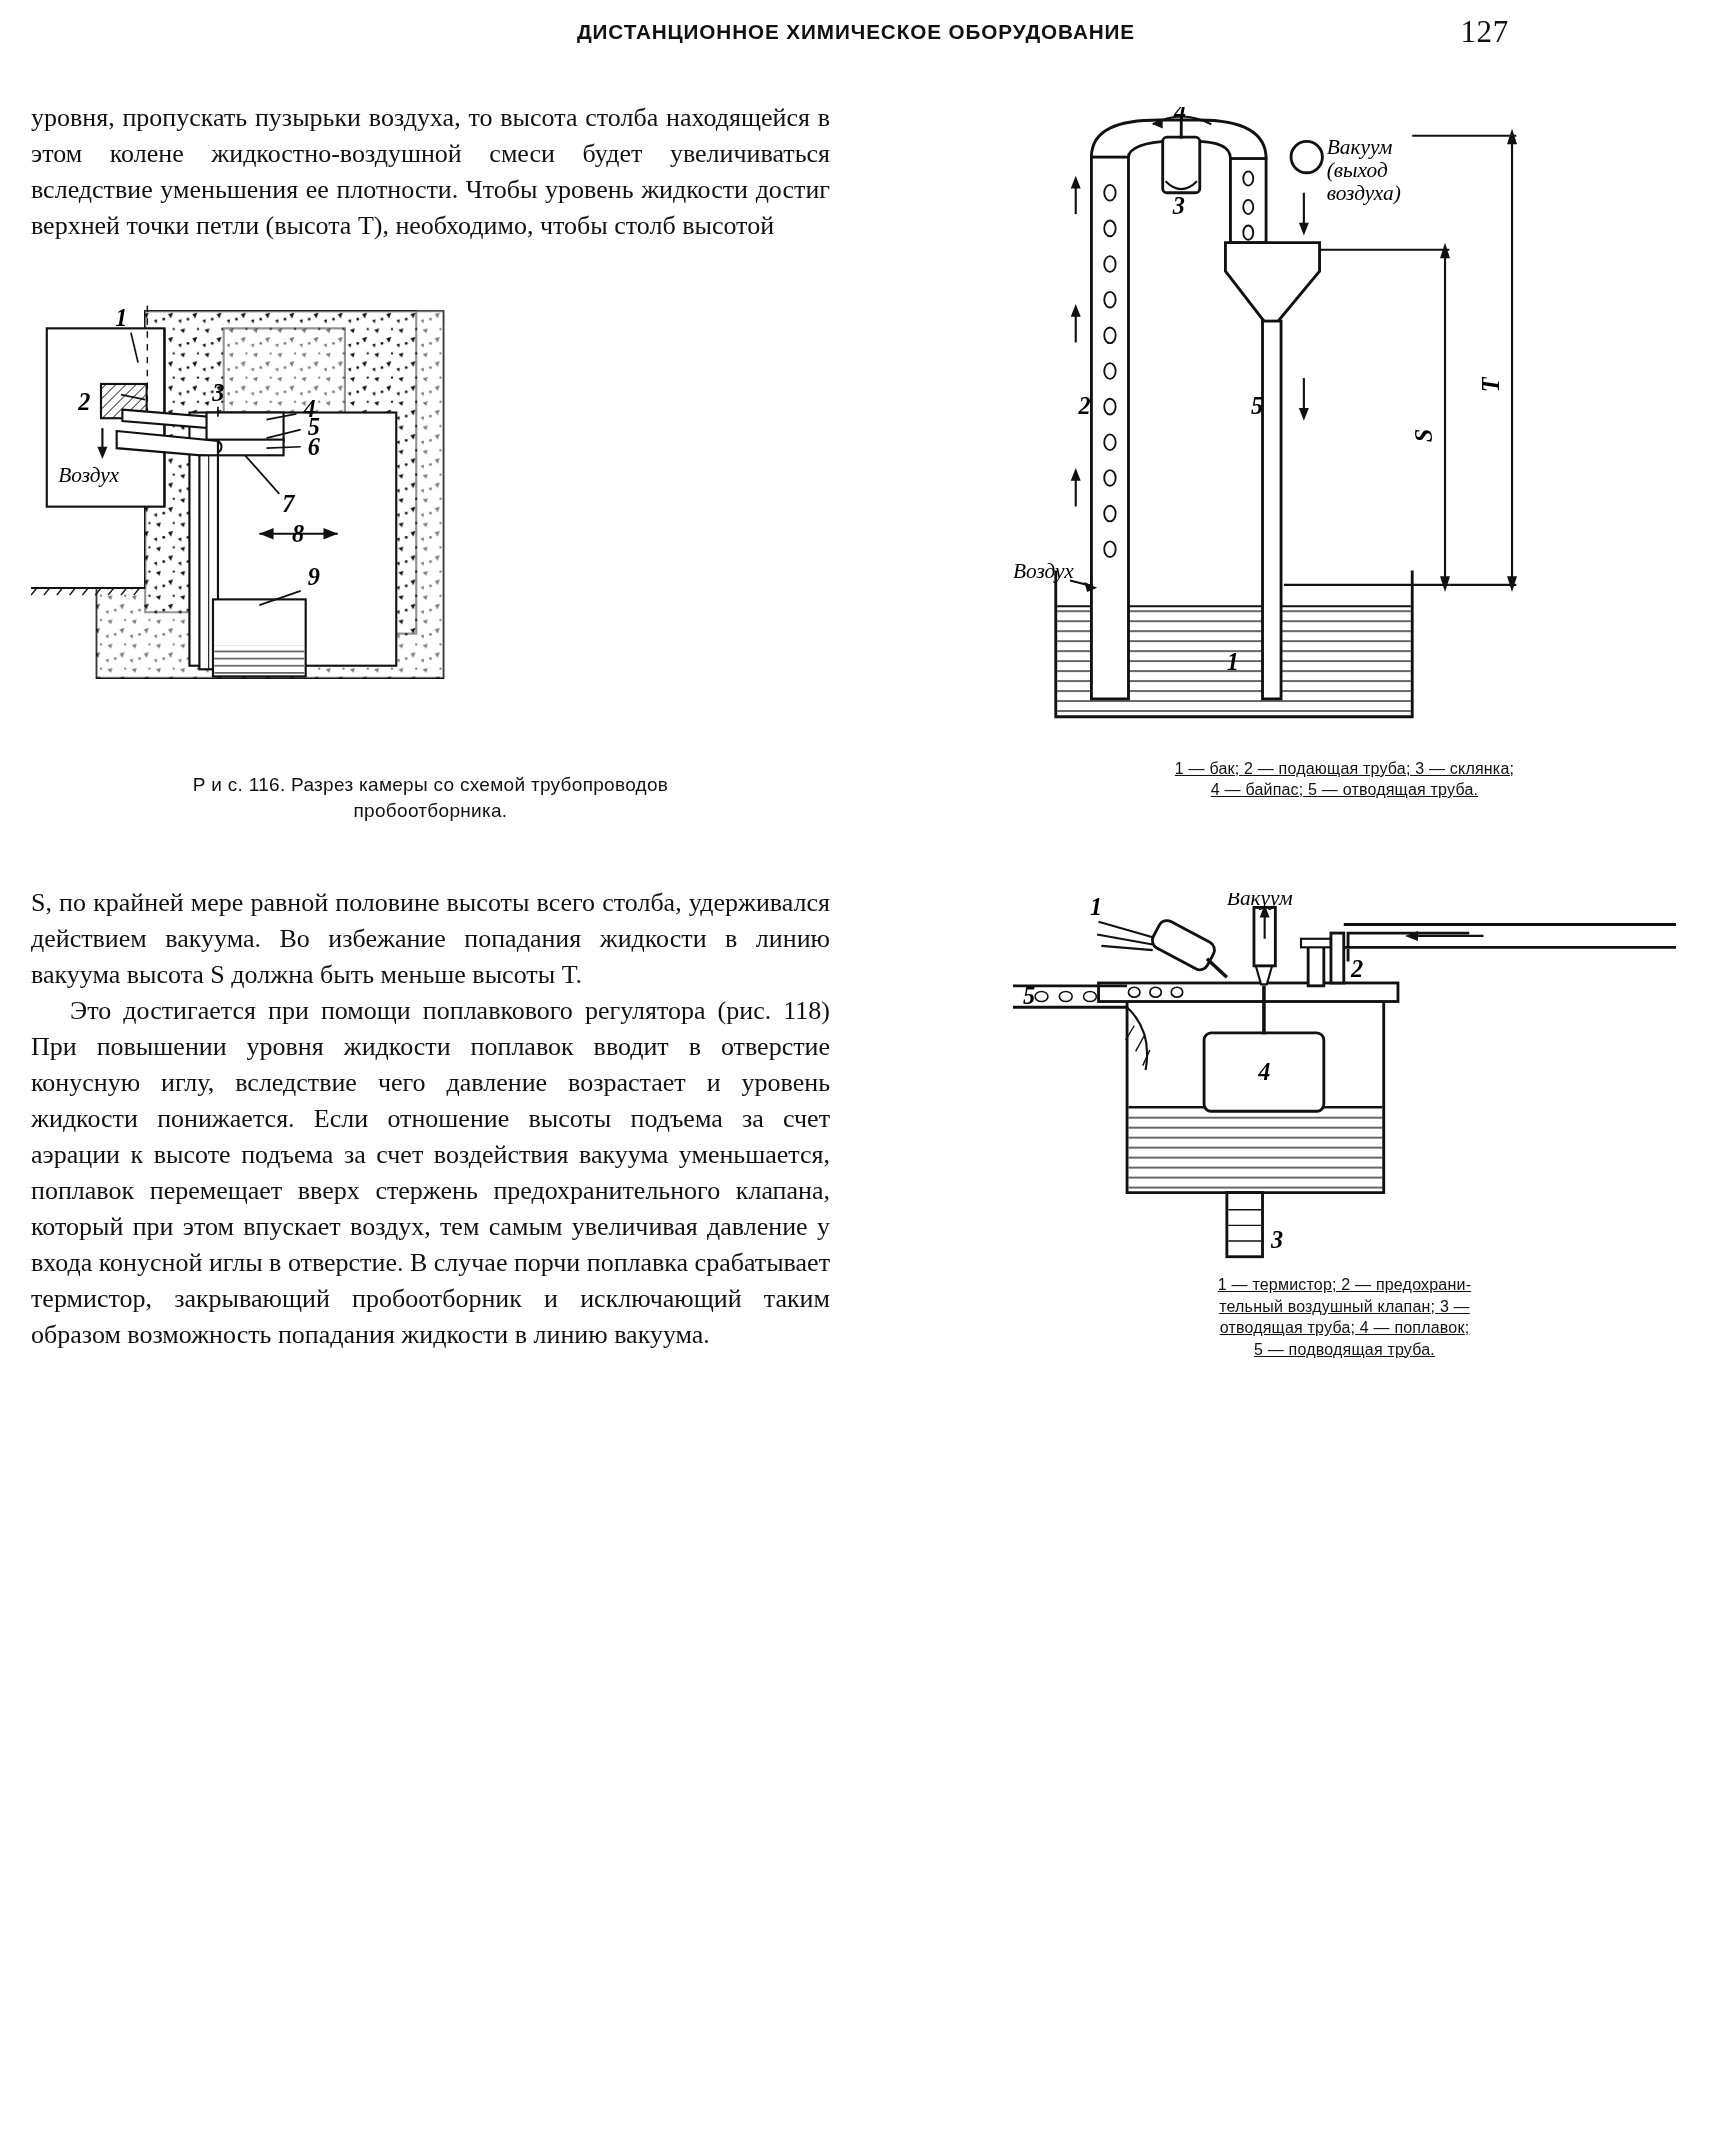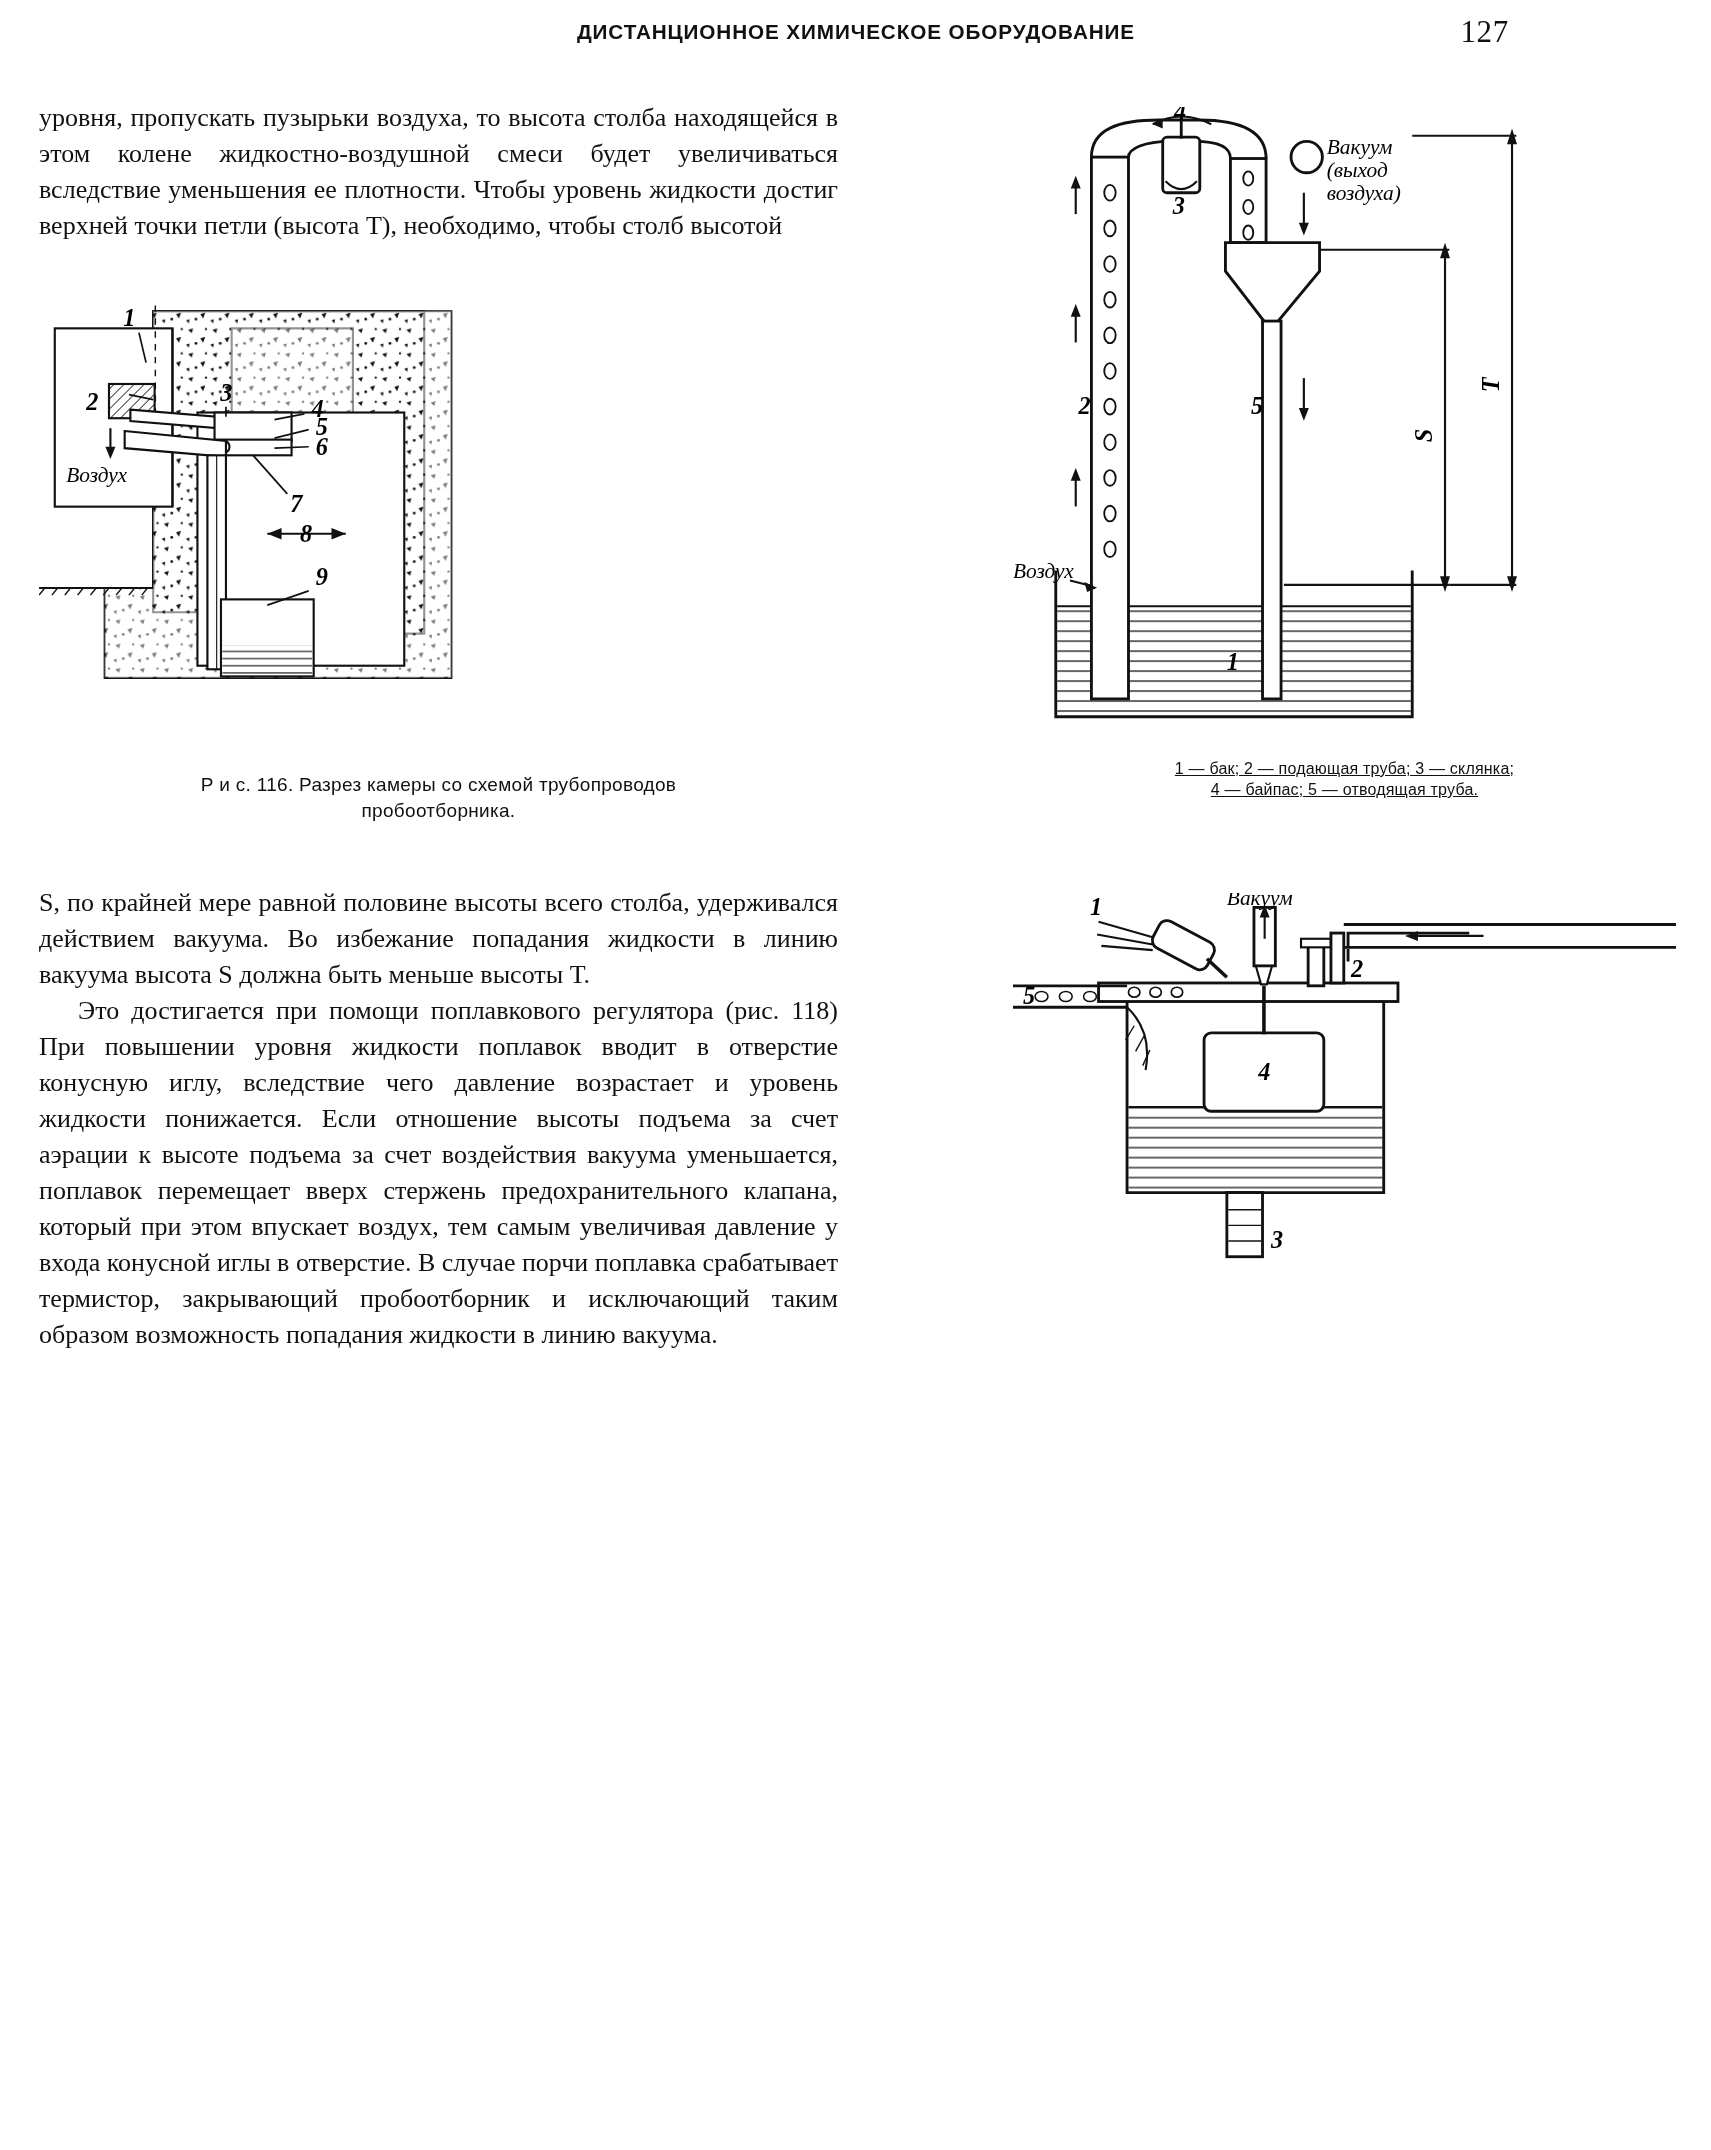--- a/index.html
+++ b/index.html
@@ -41,21 +41,21 @@
     right: 43px;
     font-family: "Liberation Serif", serif;
     font-size: 31px;
     letter-spacing: 0.7px;
     text-align: right;
   }
 
   
   .col-left {
     position: absolute;
-    left: 39px;
+    left: 31px;
     top: 100px;
     width: 799px;
   }
   .col-right {
     position: absolute;
     left: 1013px;
     top: 107px;
     width: 663px;
   }
 
@@ -395,17 +395,23 @@
         </g>
 
         <text class="lbl" x="108" y="30">1</text>
         <text class="lbl" x="474" y="118">2</text>
         <text class="lbl" x="362" y="498">3</text>
         <text class="lbl" x="344" y="262">4</text>
         <text class="lbl" x="14" y="156">5</text>
         <text class="lbl-cyr" x="300" y="16">Вакуум</text>
       </svg>
 
+      <div class="fig-legend" style="margin-top:10px;">
+        <span>1 — термистор;    2 — предохрани-</span><br>
+        <span>тельный воздушный клапан; 3 —</span><br>
+        <span>отводящая труба; 4 — поплавок;</span><br>
+        <span>5 — подводящая труба.</span>
+      </div>
     </div>
 
   </div>
 </div>
 
 
 </body></html>

